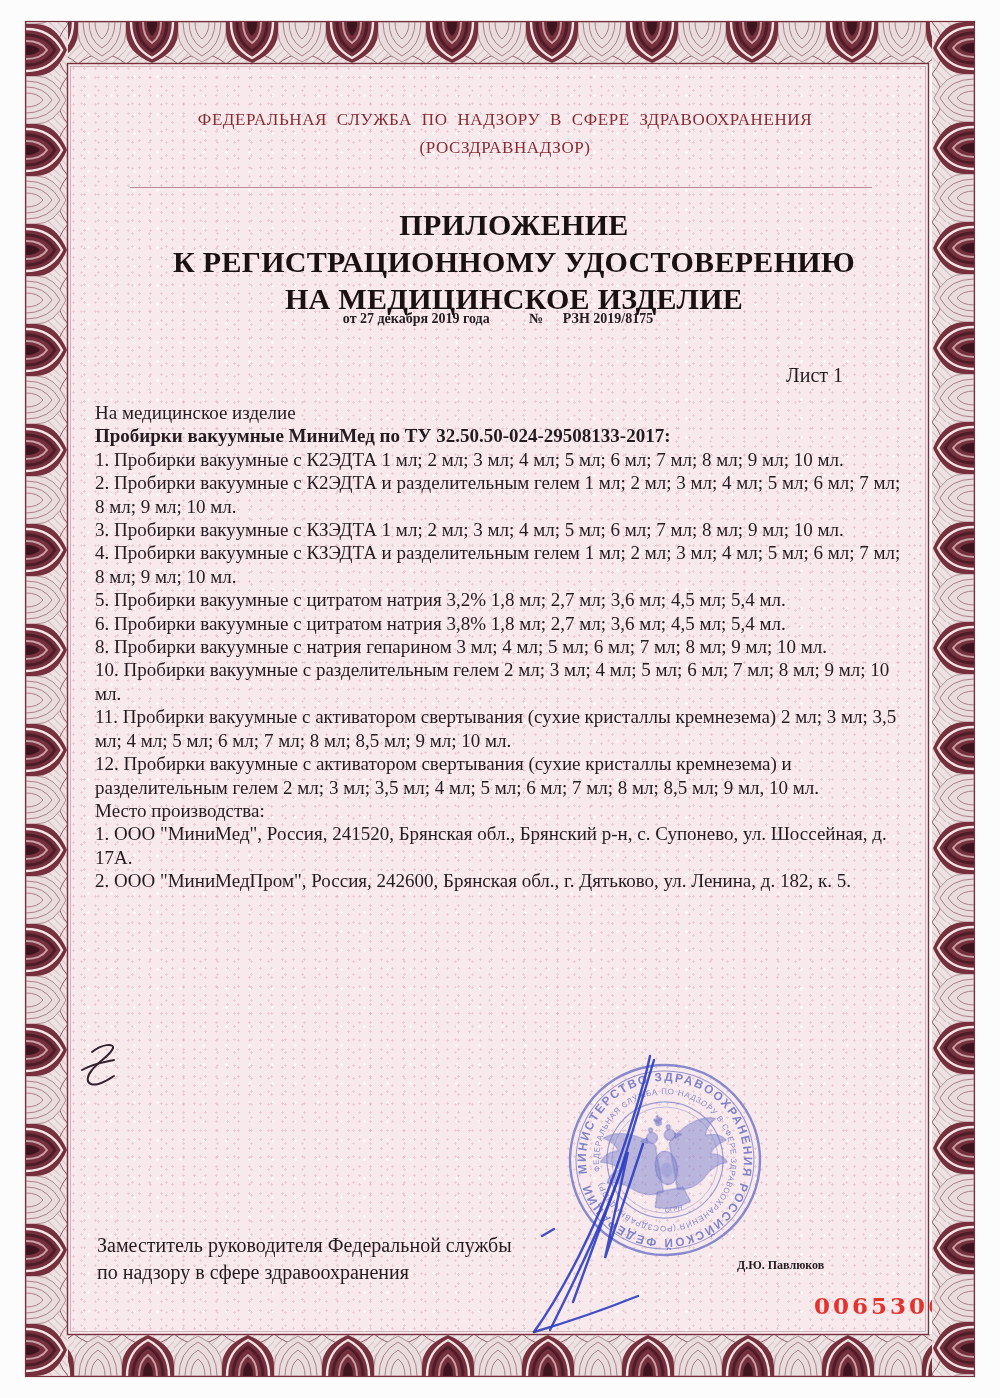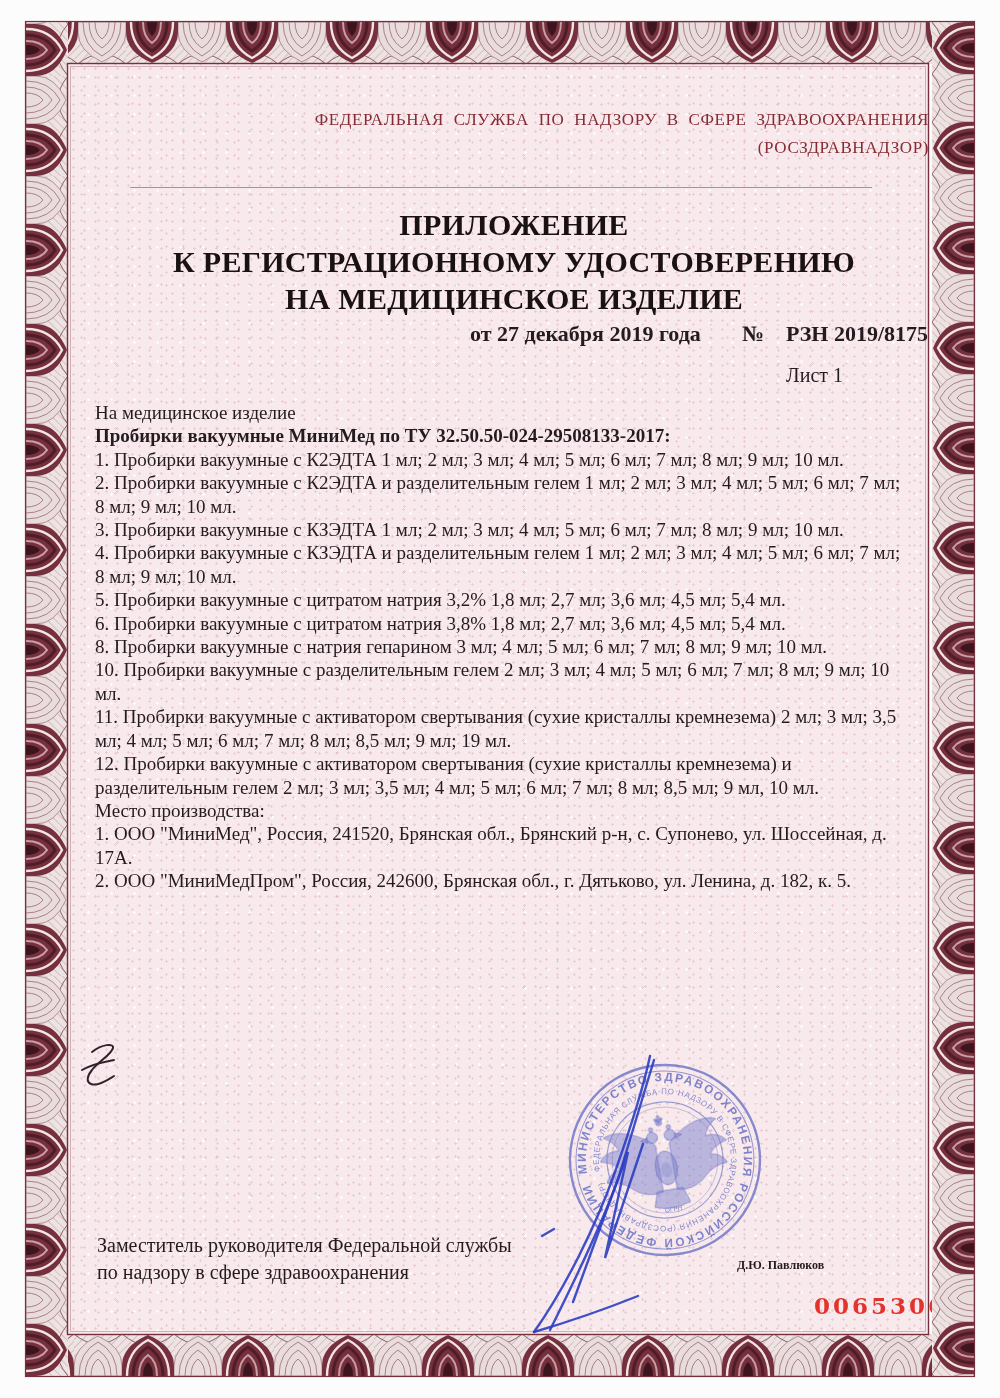--- a/index.html
+++ b/index.html
@@ -16,28 +16,28 @@
       radial-gradient(circle, rgba(214,160,175,.38) 1px, rgba(0,0,0,0) 1.3px),
       radial-gradient(circle, rgba(187,116,138,.22) 1px, rgba(0,0,0,0) 1.3px),
       radial-gradient(circle, rgba(255,255,255,.85) 1px, rgba(0,0,0,0) 1.5px);
     background-size:11px 9px,17px 13px,23px 19px;
     background-position:0 0,5px 7px,9px 3px;
     color:#241b20;
   }
   .border-art{position:absolute;left:0;top:0;pointer-events:none;}
   .overlay-art{position:absolute;left:0;top:0;pointer-events:none;}
 
-  .agency{position:absolute;left:1px;top:42px;width:100%;text-align:right;
+  .agency{position:absolute;left:7px;top:42px;width:100%;text-align:center;
     color:#852b34;font-size:17px;line-height:28px;letter-spacing:.6px;word-spacing:5px;}
   .rule{position:absolute;left:62px;top:123px;width:742px;height:0;
     border-top:1px solid rgba(122,44,56,.5);}
   .title{position:absolute;left:0;top:126px;width:100%;margin:16px;text-align:center;
     color:#1a1113;font-size:30px;line-height:37px;font-weight:bold;letter-spacing:.3px;}
-  .dateline{position:absolute;left:0;top:257px;width:100%;text-align:right;
-    font-size:22px;font-weight:bold;color:#241b20;}
+  .dateline{position:absolute;left:0;top:247px;width:100%;text-align:center;
+    font-size:14px;font-weight:bold;color:#241b20;}
   .dateline .numsign{margin-left:36px;}
   .dateline .numval{margin-left:16px;}
   .sheetnum{position:absolute;right:85px;top:280px;font-size:20px;color:#241b20;margin-top:20px;}
 
   .bodytext{position:absolute;left:27px;top:337px;width:818px;
     font-size:19px;line-height:23.4px;color:#241b20;}
   .bodytext p{margin:0;}
   .bodytext p.b{font-weight:bold;}
 
   .footer-pos{position:absolute;left:29px;top:1168px;width:520px;
@@ -78,21 +78,21 @@
       <p>На медицинское изделие</p>
       <p class="b">Пробирки вакуумные МиниМед по ТУ 32.50.50-024-29508133-2017:</p>
       <p>1. Пробирки вакуумные с К2ЭДТА 1 мл; 2 мл; 3 мл; 4 мл; 5 мл; 6 мл; 7 мл; 8 мл; 9 мл; 10 мл.</p>
       <p>2. Пробирки вакуумные с К2ЭДТА и разделительным гелем 1 мл; 2 мл; 3 мл; 4 мл; 5 мл; 6 мл; 7 мл; 8 мл; 9 мл; 10 мл.</p>
       <p>3. Пробирки вакуумные с КЗЭДТА 1 мл; 2 мл; 3 мл; 4 мл; 5 мл; 6 мл; 7 мл; 8 мл; 9 мл; 10 мл.</p>
       <p>4. Пробирки вакуумные с КЗЭДТА и разделительным гелем 1 мл; 2 мл; 3 мл; 4 мл; 5 мл; 6 мл; 7 мл; 8 мл; 9 мл; 10 мл.</p>
       <p>5. Пробирки вакуумные с цитратом натрия 3,2% 1,8 мл; 2,7 мл; 3,6 мл; 4,5 мл; 5,4 мл.</p>
       <p>6. Пробирки вакуумные с цитратом натрия 3,8% 1,8 мл; 2,7 мл; 3,6 мл; 4,5 мл; 5,4 мл.</p>
       <p>8. Пробирки вакуумные с натрия гепарином 3 мл; 4 мл; 5 мл; 6 мл; 7 мл; 8 мл; 9 мл; 10 мл.</p>
       <p>10. Пробирки вакуумные с разделительным гелем 2 мл; 3 мл; 4 мл; 5 мл; 6 мл; 7 мл; 8 мл; 9 мл; 10 мл.</p>
-      <p>11. Пробирки вакуумные с активатором свертывания (сухие кристаллы кремнезема) 2 мл; 3 мл; 3,5 мл; 4 мл; 5 мл; 6 мл; 7 мл; 8 мл; 8,5 мл; 9 мл; 19 мл.</p>
+      <p>11. Пробирки вакуумные с активатором свертывания (сухие кристаллы кремнезема) 2 мл; 3 мл; 3,5 мл; 4 мл; 5 мл; 6 мл; 7 мл; 8 мл; 8,5 мл; 9 мл; 10 мл.</p>
       <p>12. Пробирки вакуумные с активатором свертывания (сухие кристаллы кремнезема) и разделительным гелем 2 мл; 3 мл; 3,5 мл; 4 мл; 5 мл; 6 мл; 7 мл; 8 мл; 8,5 мл; 9 мл, 10 мл.</p>
       <p>Место производства:</p>
       <p>1. ООО "МиниМед", Россия, 241520, Брянская обл., Брянский р-н, с. Супонево, ул. Шоссейная, д. 17А.</p>
       <p>2. ООО "МиниМедПром", Россия, 242600, Брянская обл., г. Дятьково, ул. Ленина, д. 182, к. 5.</p>
     </div>
 
     <div class="footer-pos">
       <div>Заместитель руководителя Федеральной службы</div>
       <div>по надзору в сфере здравоохранения</div>
     </div>

